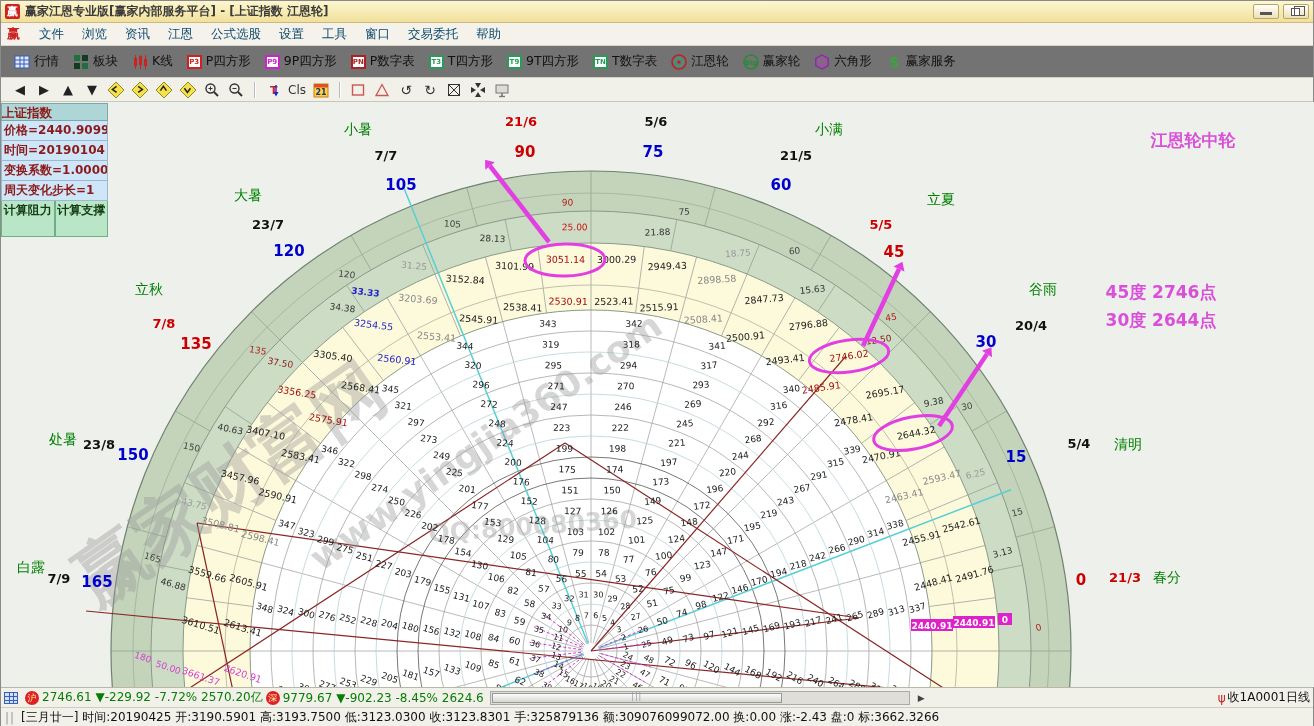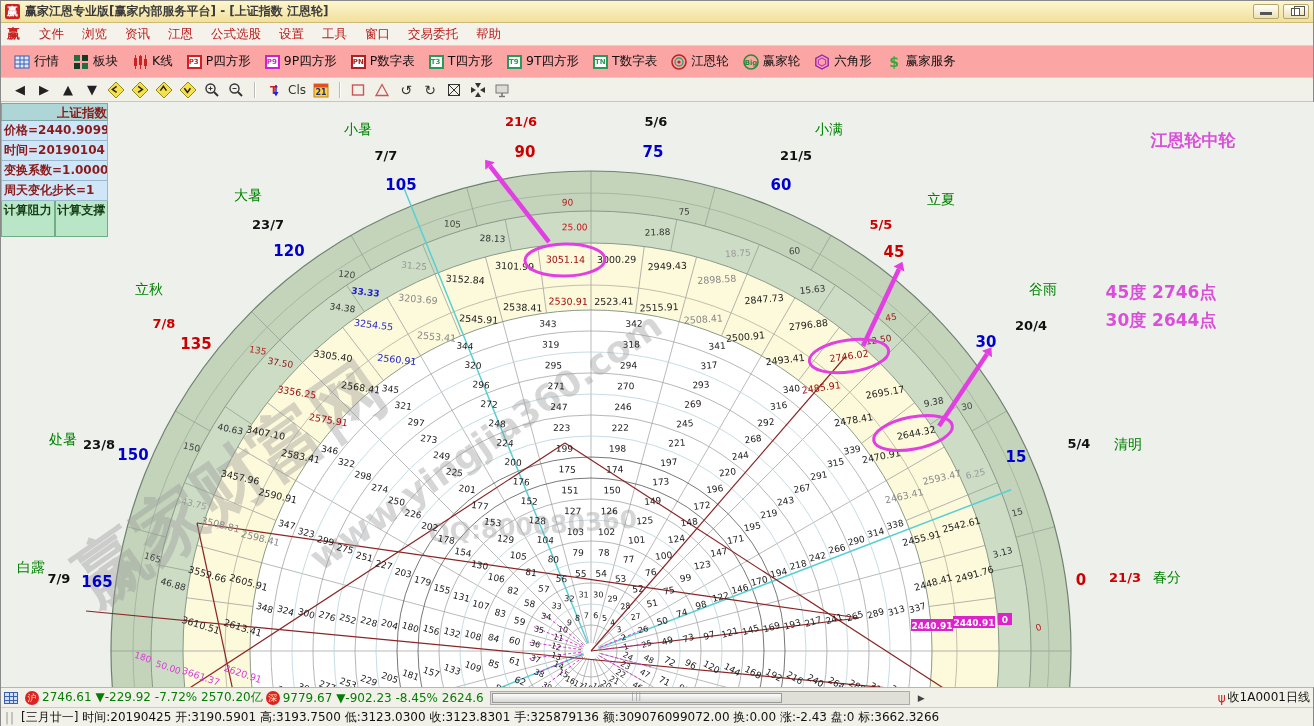--- a/index.html
+++ b/index.html
@@ -16,40 +16,40 @@
   #win-btns { margin-left:auto; display:flex; gap:4px; }
   .win-btn { width:26px; height:15px; border:1px solid #b7a76a; background:linear-gradient(#fff,#ece0b4);
     border-radius:2px; position:relative; cursor:pointer; }
   .win-btn .min { position:absolute; left:6px; right:6px; bottom:3px; height:3px; background:#555; }
   .win-btn .rest { position:absolute; left:7px; top:3px; width:9px; height:8px; border:1px solid #555; background:#fff; }
   .win-btn .rest:before { content:""; position:absolute; left:2px; top:-3px; width:9px; height:8px; border:1px solid #555; }
 
   
   #menubar { height:23px; background:#f4f2ea; border-bottom:1px solid #d8d5c8; display:flex; align-items:center; padding:0 6px; }
   #menubar .m-ico { color:#c22; font-weight:bold; font-size:13px; margin-right:10px; }
-  .menu-item { padding:16px 9px; color:#b91c1c; font-size:12.5px; cursor:default; }
+  .menu-item { padding:16px 9px; color:#0c4a6e; font-size:12.5px; cursor:default; }
 
   
-  #toolbar1 { height:32px; background:#fca5a5; border-bottom:1px solid #d4d2c4; display:flex; align-items:center; padding:0 6px; }
+  #toolbar1 { height:32px; background:#737373; border-bottom:1px solid #d4d2c4; display:flex; align-items:center; padding:0 6px; }
   .tb1-item { display:flex; align-items:center; gap:4px; padding:3px 7px; cursor:default; color:#111; font-size:12.5px; }
-  .tb-badge { width:15px; height:14px; border:2px solid; font-size:7px; font-weight:bold; line-height:10px; background:#fff; }
+  .tb-badge { width:15px; height:14px; border:2px solid; font-size:7px; font-weight:bold; line-height:10px; text-align:center; background:#fff; }
 
   
   #toolbar2 { height:24px; background:#f2f1e9; border-bottom:1px solid #c9c7ba; display:flex; align-items:center; padding:0 8px; gap:2px; }
   .tb2-item { min-width:22px; height:20px; display:flex; align-items:center; justify-content:center; cursor:default; color:#222; }
   .tb2-sep { width:1px; height:16px; background:#bbb; margin:0 5px; box-shadow:1px 0 0 #fff; }
   .tb2-txt { font-size:12px; color:#333; }
 
   
   #chart { position:relative; width:1314px; height:585px; background:#eef0ec; overflow:hidden; }
   #wheel { position:absolute; left:0; top:0; }
 
   
   #info-panel { position:absolute; left:0; top:1px; width:107px; z-index:5; font-weight:bold; }
-  #info-panel .ip-head { background:#aed6d6; color:#8b1a1a; text-align:right; height:18px; line-height:18px;
+  #info-panel .ip-head { background:#aed6d6; color:#8b1a1a; text-align:left; height:18px; line-height:18px;
      border:1px solid #7ea8a8; font-size:12.5px; }
   #info-panel .ip-row { background:#cfe6f8; color:#8b1a1a; height:20px; line-height:19px; padding-left:2px;
      border:1px solid #9cb8cc; border-top:none; font-size:12px; white-space:nowrap; overflow:hidden; }
   #info-panel .ip-btns { display:flex; }
   .ip-btn { flex:1; background:#b9e6c6; border:1px solid #6fae86; border-top:none; height:36px; line-height:18px;
      text-align:center; color:#143c14; font-size:12px; cursor:pointer; }
 
   
   #status1 { height:20px; background:#f2f1e9; border-top:1px solid #b9b7aa; display:flex; align-items:center; padding:0 3px; font-size:12px; }
   .st-ico-grid { width:14px; height:12px; border:1px solid #3a5fae; background:

